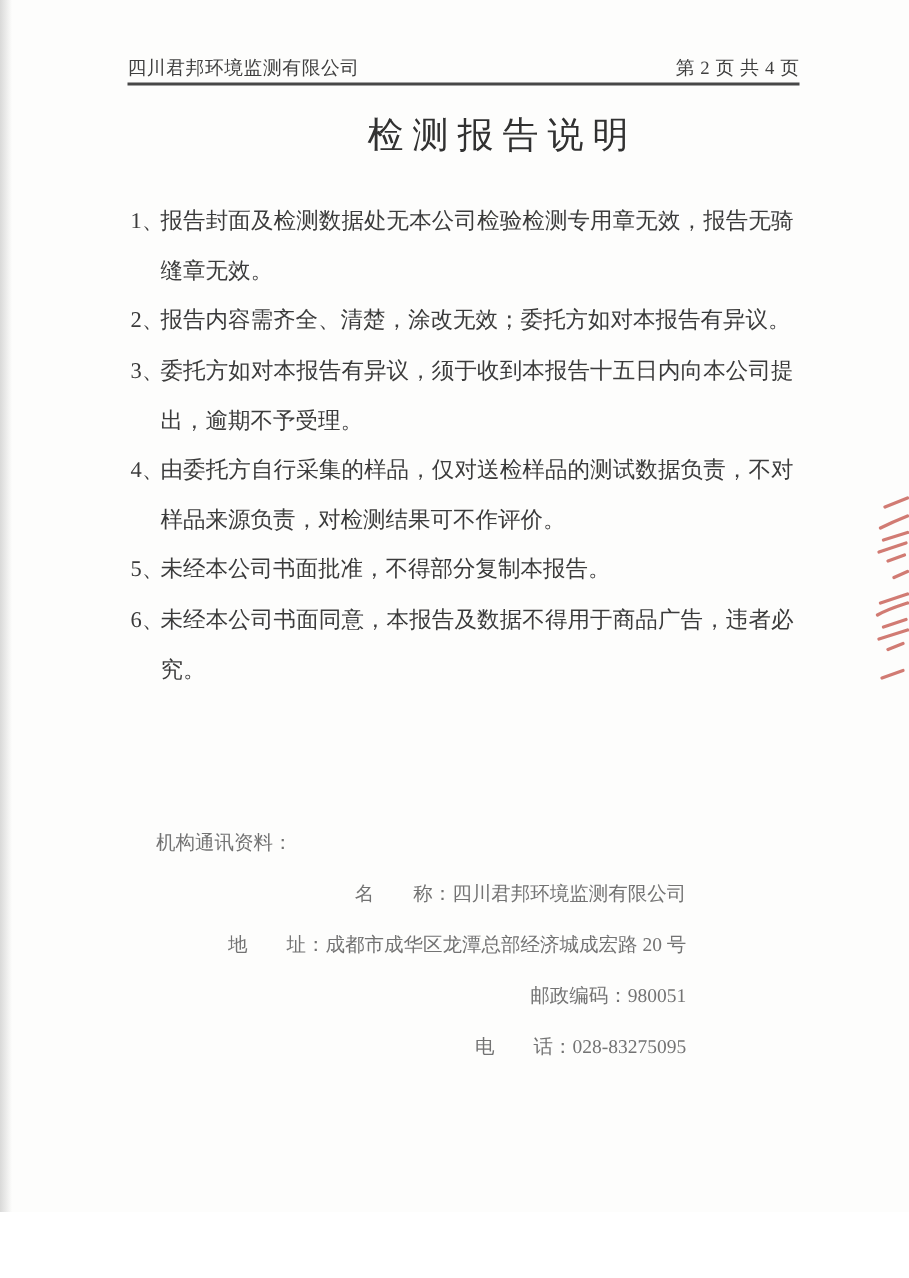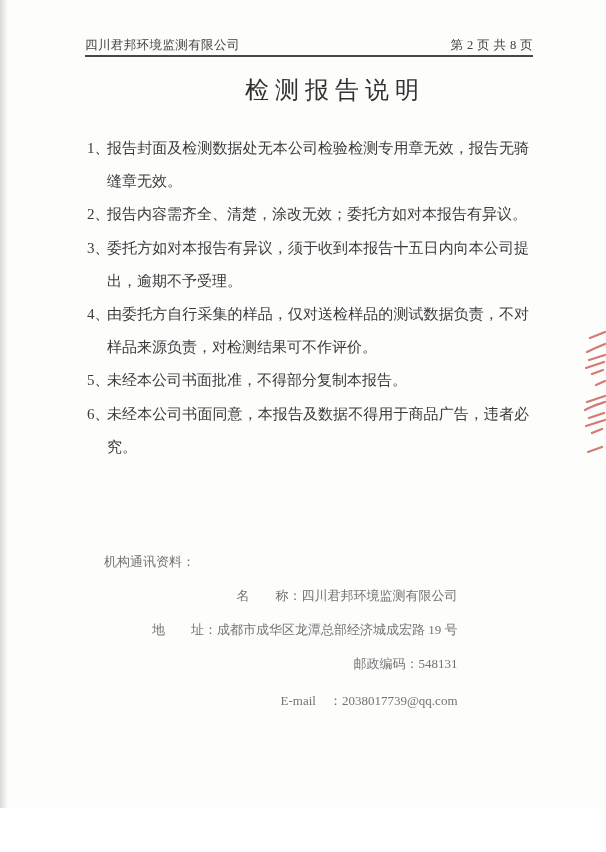--- a/index.html
+++ b/index.html
@@ -53,21 +53,21 @@
   }
 </style>
 </head>
 <body>
 
 <div class="page">
   <div class="scan-edge"></div>
 
   <div class="header">
     <span>四川君邦环境监测有限公司</span>
-    <span>第 2 页 共 8 页</span>
+    <span>第 2 页 共 4 页</span>
   </div>
   <div class="header-rule"></div>
 
   <div class="title">检测报告说明</div>
 
   <div class="notes">
     <div class="note-item">
       <span class="note-num">1、</span><span>报告封面及检测数据处无本公司检验检测专用章无效，报告无骑缝章无效。</span>
     </div>
     <div class="note-item single">
@@ -87,27 +87,27 @@
     </div>
   </div>
 
   <div class="contact">
     <div>机构通讯资料：</div>
     <div class="contact-rows">
       <div class="contact-row">
         <span class="contact-label">名　　称：</span><span>四川君邦环境监测有限公司</span>
       </div>
       <div class="contact-row">
-        <span class="contact-label">地　　址：</span><span>成都市成华区龙潭总部经济城成宏路 19 号</span>
+        <span class="contact-label">地　　址：</span><span>成都市成华区龙潭总部经济城成宏路 20 号</span>
       </div>
       <div class="contact-row">
-        <span class="contact-label">邮政编码：</span><span>548131</span>
+        <span class="contact-label">邮政编码：</span><span>980051</span>
       </div>
-      <div class="contact-row email">
-        <span class="contact-label">E-mail　：</span><span>2038017739@qq.com</span>
+      <div class="contact-row">
+        <span class="contact-label">电　　话：</span><span>028-83275095</span>
       </div>
     </div>
   </div>
 
   <svg class="seal" viewBox="0 0 30 132" xmlns="http://www.w3.org/2000/svg" fill="none" stroke="#c75b52" stroke-width="2.2" stroke-linecap="round">
     <path d="M14,8 L29,2"></path>
     <path d="M11,22 C17,19 24,16 29,14"></path>
     <path d="M13,30 L29,25"></path>
     <path d="M10,38 L28,32 M16,44 L27,40"></path>
     <path d="M20,55 L29,51"></path>

